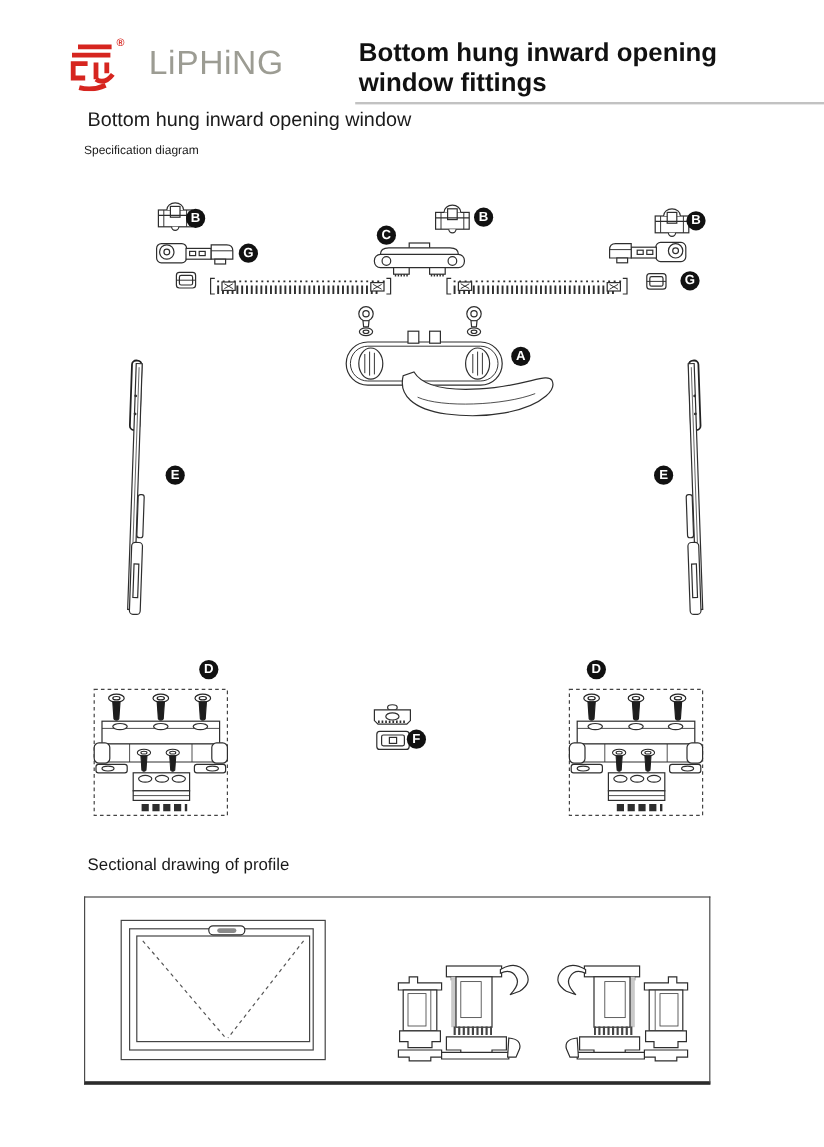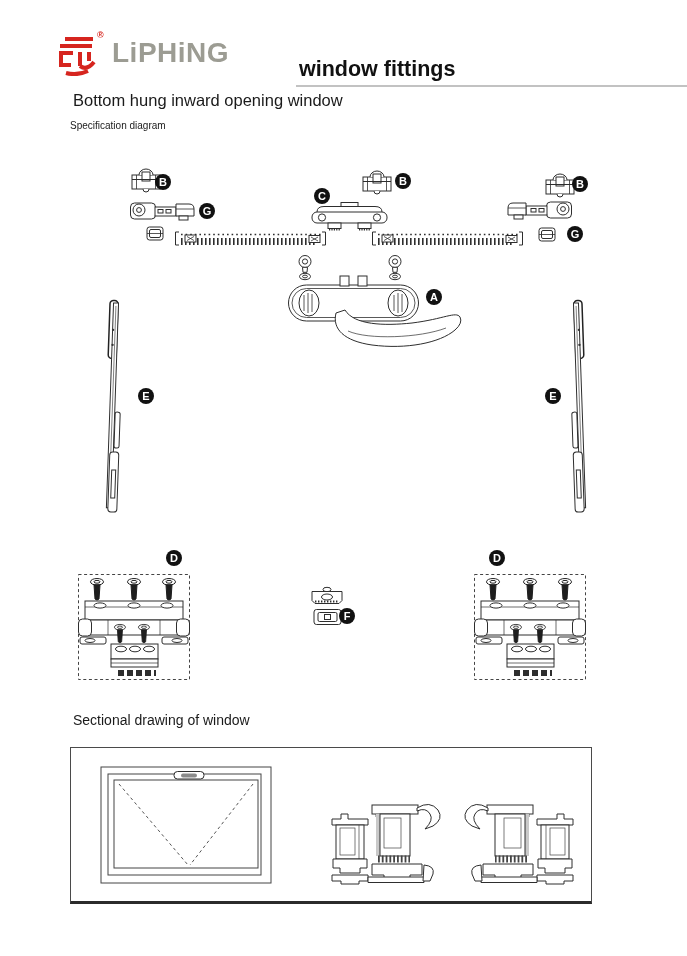--- a/index.html
+++ b/index.html
@@ -3,21 +3,21 @@
 <meta charset="utf-8">
 <style>
   *{margin:0;padding:0;box-sizing:border-box}
   html,body{background:#fff}
   body{
     width:687px;height:956px;position:relative;overflow:hidden;
     font-family:"Liberation Sans",sans-serif;color:#1a1a1a;
     --brand-red:#d6251f; --brand-gray:#9c9c93; --label-bg:#111111; --line:#2e2e2e;
   }
   .abs{position:absolute}
-  .logo-text{left:112px;top:37px;font-size:28px;font-weight:bold;letter-spacing:.5px;color:var(--brand-gray)}
+  .logo-text{left:124px;top:37px;font-size:28px;font-weight:normal;letter-spacing:.5px;color:var(--brand-gray)}
   .logo-reg{left:97px;top:30px;font-size:9px;color:var(--brand-red);font-weight:bold}
   .page-title{left:299px;top:32px;font-size:21.5px;font-weight:bold;line-height:25px;color:#111}
   .header-rule{left:296px;top:85px;width:391px;height:2px;background:#c2c2c2}
   .h2{left:73px;top:91px;font-size:16.5px;font-weight:normal}
   .sub{left:70px;top:120px;font-size:10px}
   .profile-label{left:73px;top:712px;font-size:14px}
   .spec-svg{left:0;top:150px}
   .part-label{
     position:absolute;width:16px;height:16px;border-radius:50%;
     background:var(--label-bg);color:#fff;font-size:11px;font-weight:bold;
@@ -41,21 +41,21 @@
     <path d="M24,16 V30"></path>
     <path d="M33,16 V25"></path>
     <path d="M24,30 Q31,35 38,26"></path>
     <path d="M10,37 Q21,40 32,35"></path>
   </g>
 </svg>
 <span class="abs logo-reg">®</span>
 <span class="abs logo-text">LiPHiNG</span>
 
 <div class="abs page-title">
-  <br>
+  <span>Bottom hung inward opening</span><br>
   <span>window fittings</span>
 </div>
 <div class="abs header-rule"></div>
 
 <div class="abs h2">Bottom hung inward opening window</div>
 <div class="abs sub">Specification diagram</div>
 
 <svg class="abs spec-svg" width="687" height="560" viewBox="0 0 687 560">
   <defs>
     <g id="screw-dark">
@@ -253,21 +253,21 @@
     <div class="part-label" style="left: 207px; top: 211px;">G</div>
     <div class="part-label" style="left: 575px; top: 234px;">G</div>
     <div class="part-label" style="left: 434px; top: 297px;">A</div>
     <div class="part-label" style="left: 146px; top: 396px;">E</div>
     <div class="part-label" style="left: 553px; top: 396px;">E</div>
     <div class="part-label" style="left: 174px; top: 558px;">D</div>
     <div class="part-label" style="left: 497px; top: 558px;">D</div>
     <div class="part-label" style="left: 347px; top: 616px;">F</div>
   </div>
 
-<div class="abs profile-label">Sectional drawing of window</div>
+<div class="abs profile-label">Sectional drawing of profile</div>
 
 <div class="abs profile-box">
   <svg width="520" height="152" viewBox="0 0 520 152">
     <defs>
       <g id="pgroup">
         <path d="M0,22 h9 v-5 h7 v5 h20 v6 h-36 z" class="ln" stroke="#444"></path>
         <rect x="4" y="28" width="28" height="34" class="ln" stroke="#444"></rect>
         <rect x="8" y="31" width="15" height="27" fill="none" stroke="#444" stroke-width="0.7"></rect>
         <line x1="27" y1="28" x2="27" y2="62" stroke="#444" stroke-width="0.7"></line>
         <path d="M1,62 h34 v9 h-7 v5 h-20 v-5 h-7 z" class="ln" stroke="#444"></path>

